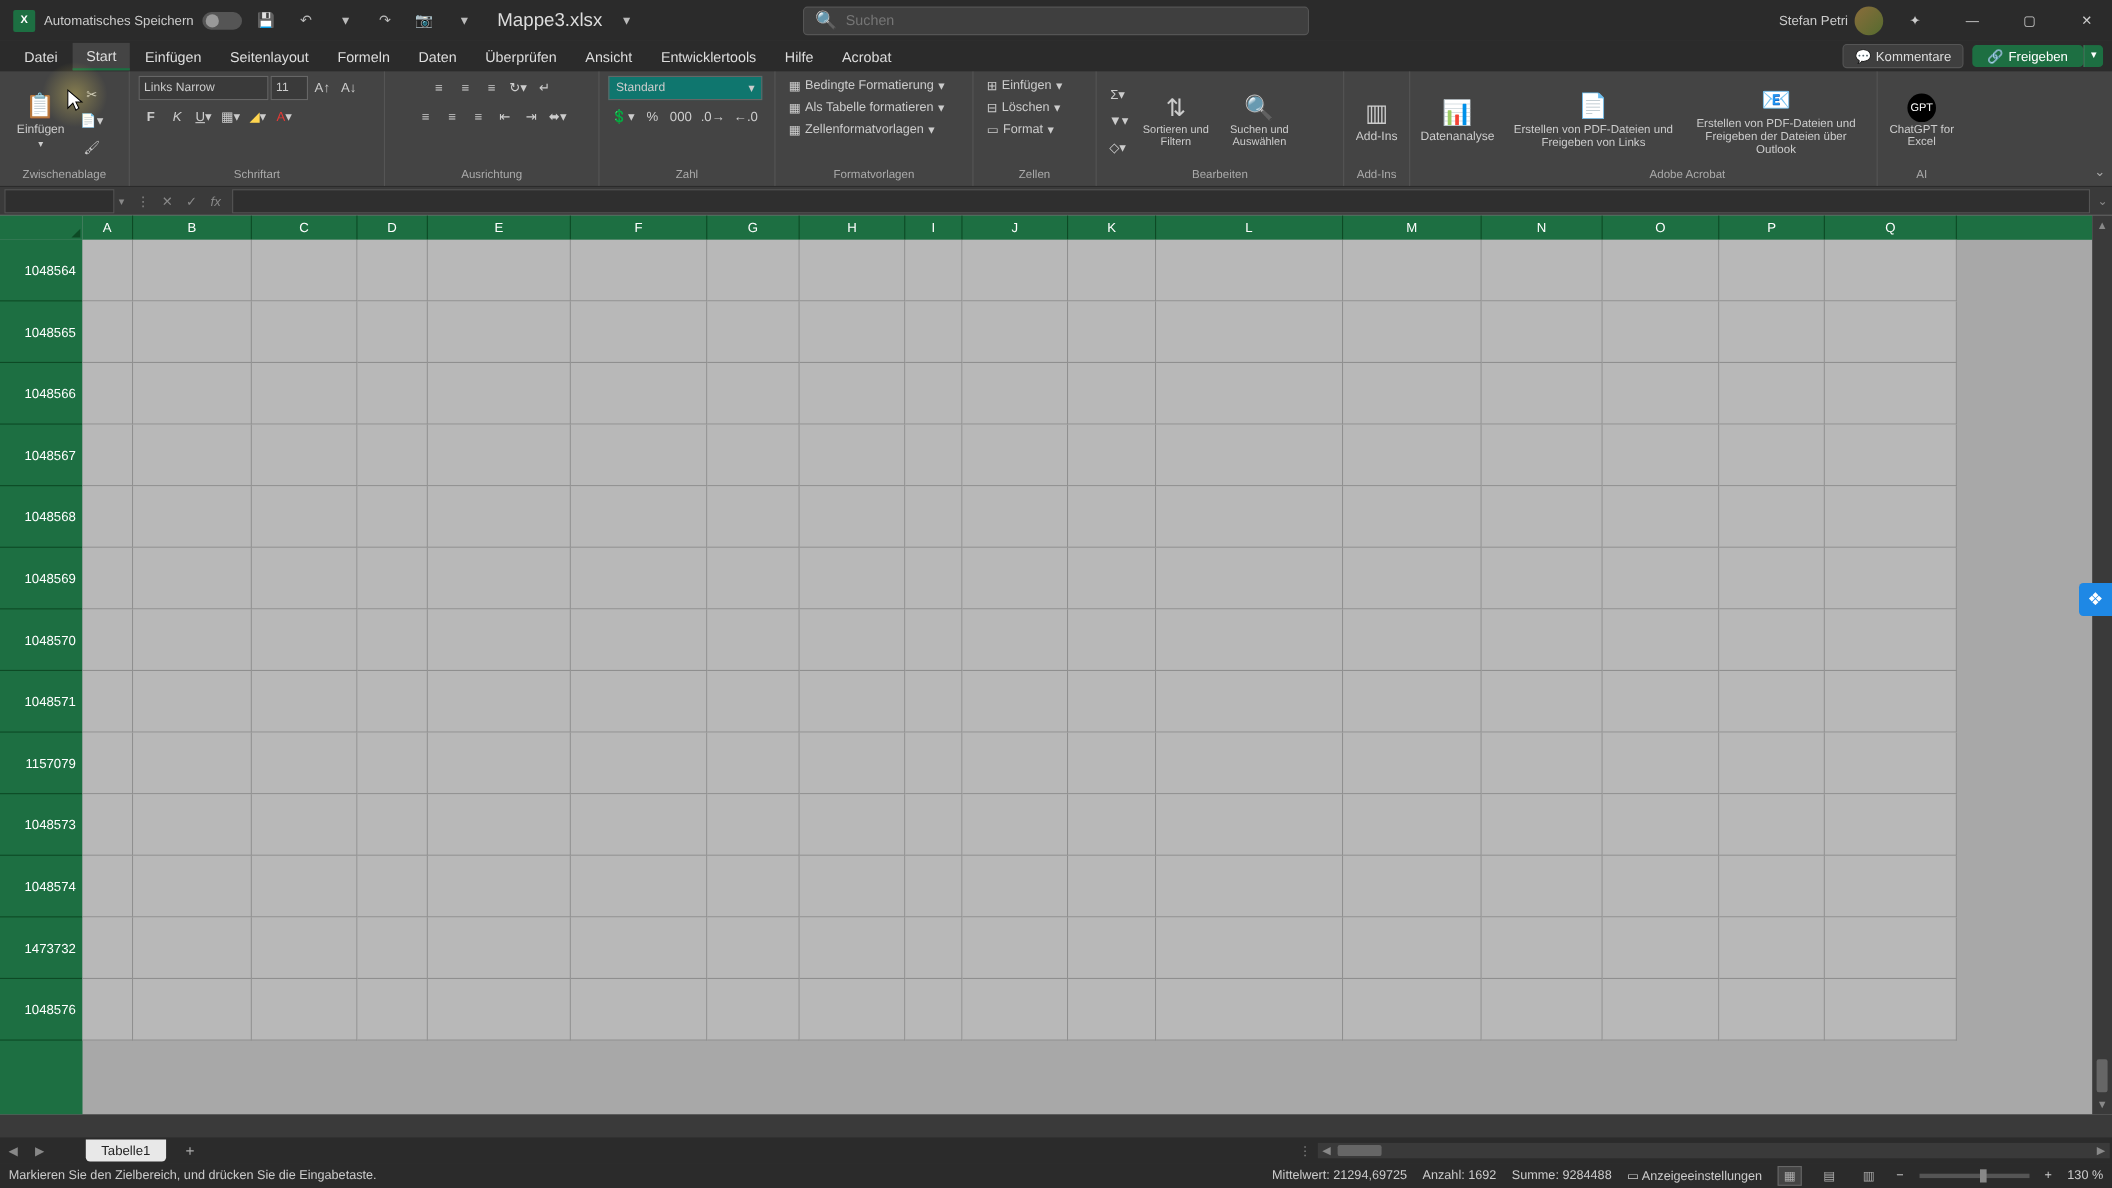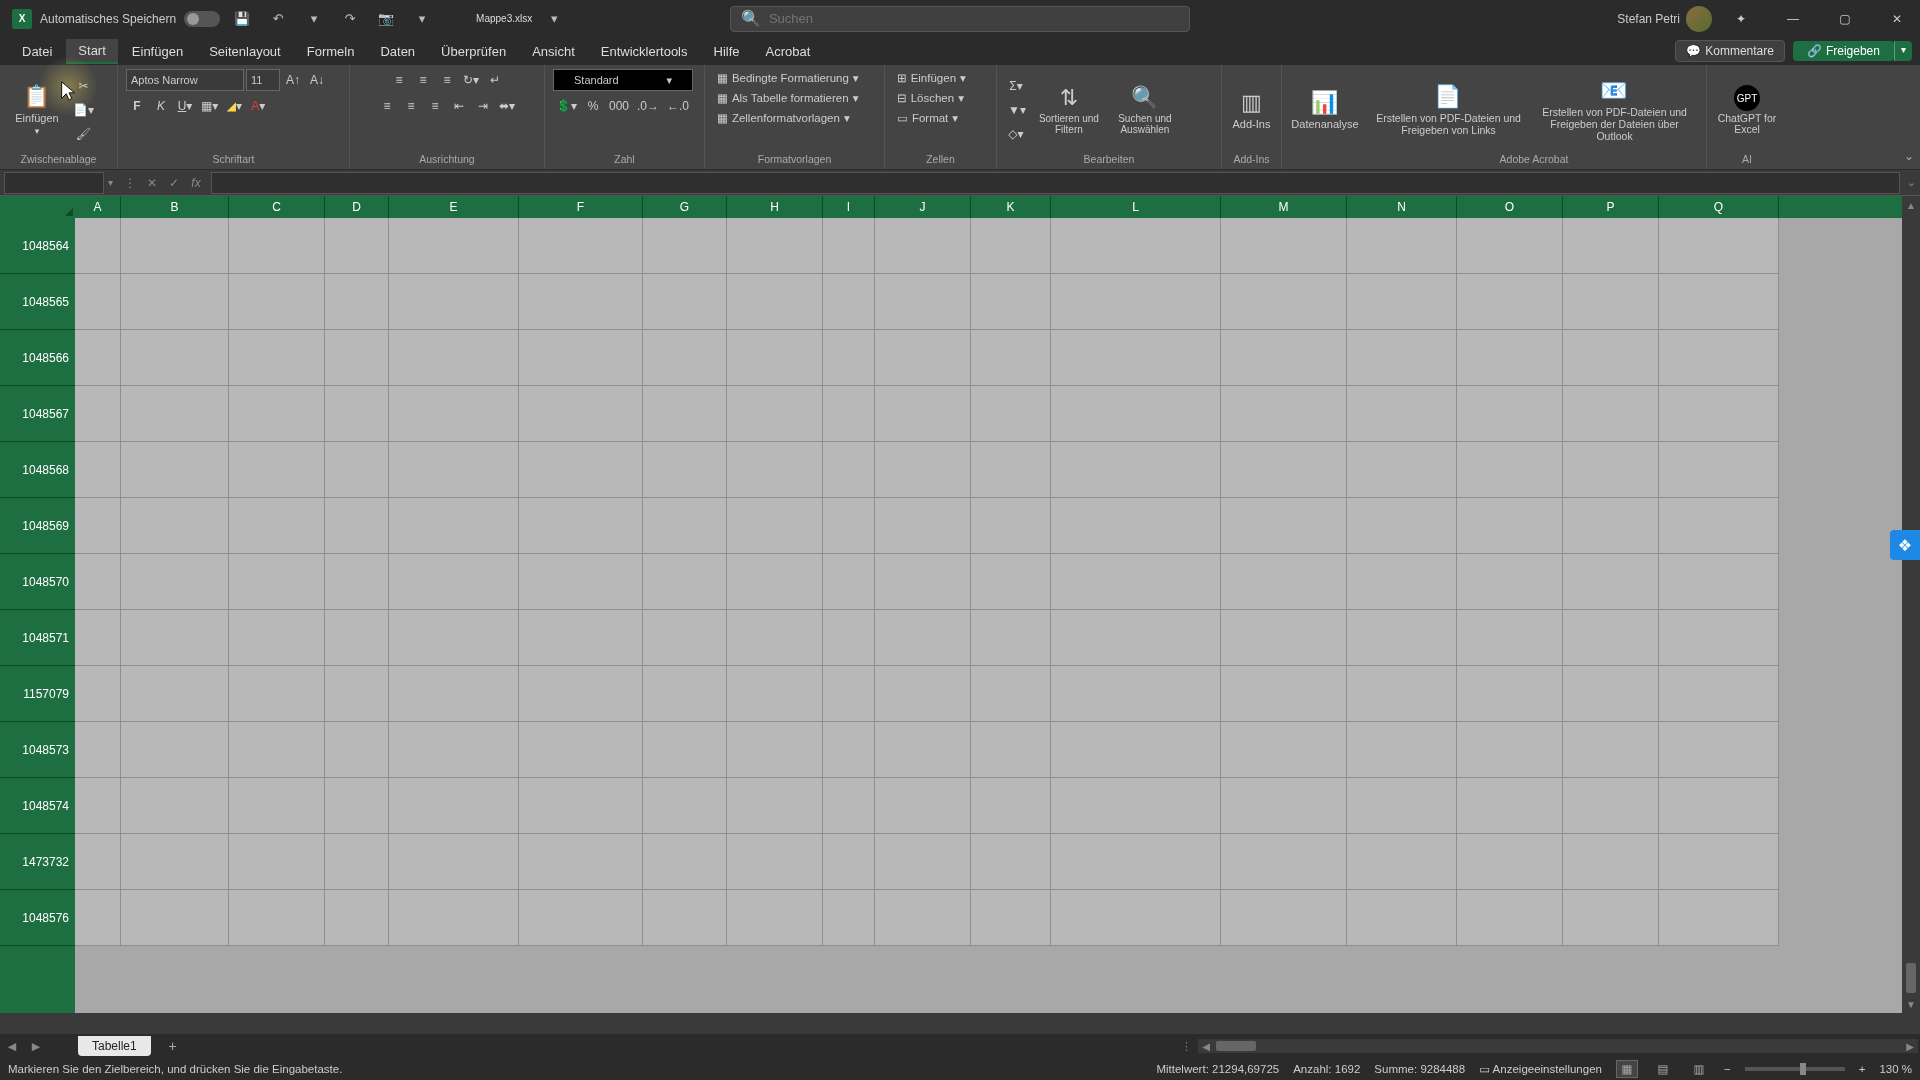--- a/index.html
+++ b/index.html
@@ -6,21 +6,21 @@
 body { width: 1920px; height: 1080px; background: #3a3a3a; color: #e0e0e0; overflow: hidden; position: relative; }
 
 
 .title-bar { height: 37px; background: #2b2b2b; display: flex; align-items: center; position: relative; }
 .title-left { display: flex; align-items: center; gap: 8px; padding-left: 12px; }
 .app-icon { width: 20px; height: 20px; background: #1d6f42; border-radius: 2px; display: flex; align-items: center; justify-content: center; font-size: 10px; color: #fff; font-weight: bold; }
 .autosave { font-size: 12px; color: #ccc; }
 .toggle { width: 36px; height: 16px; background: #555; border-radius: 8px; position: relative; }
 .toggle::after { content: ""; position: absolute; width: 12px; height: 12px; background: #999; border-radius: 50%; top: 2px; left: 3px; }
 .qat-btn { width: 28px; height: 28px; display: flex; align-items: center; justify-content: center; color: #bbb; font-size: 13px; cursor: pointer; }
-.file-name { font-size: 10px; color: #ddd; margin-left: 32px; }
+.file-name { font-size: 17px; color: #ddd; margin-left: 8px; }
 .search-center { position: absolute; left: 50%; transform: translateX(-50%); width: 460px; height: 26px; background: #3f3f3f; border: 1px solid #555; border-radius: 4px; display: flex; align-items: center; padding: 0 10px; gap: 8px; }
 .search-center input { background: transparent; border: none; color: #ccc; font-size: 13px; outline: none; width: 100%; }
 .title-right { position: absolute; right: 0; display: flex; align-items: center; gap: 6px; }
 .user-name { font-size: 12px; color: #ccc; }
 .avatar { width: 26px; height: 26px; border-radius: 50%; background: linear-gradient(135deg,#8a6d3b,#556b2f); }
 .win-btn { width: 46px; height: 36px; display: flex; align-items: center; justify-content: center; color: #ccc; font-size: 12px; }
 
 
 .tabs { height: 28px; background: #2b2b2b; display: flex; align-items: center; padding-left: 10px; gap: 2px; position: relative; }
 .tab { padding: 4px 12px; font-size: 13px; color: #ddd; cursor: pointer; }
@@ -36,21 +36,21 @@
 .ribbon-group { border-right: 1px solid #555; padding: 4px 8px 2px; display: flex; flex-direction: column; justify-content: space-between; position: relative; }
 .group-content { display: flex; align-items: center; gap: 4px; flex: 1; }
 .group-label { font-size: 10.5px; color: #aaa; text-align: center; padding: 2px 0; position: relative; }
 .rb-col { display: flex; flex-direction: column; gap: 2px; align-items: center; }
 .rb-row { display: flex; gap: 2px; align-items: center; }
 .rb-btn { min-width: 22px; height: 22px; display: flex; align-items: center; justify-content: center; color: #ccc; font-size: 12px; cursor: pointer; border-radius: 2px; padding: 0 3px; }
 .rb-large { width: 58px; display: flex; flex-direction: column; align-items: center; gap: 2px; font-size: 11px; color: #ccc; text-align: center; padding: 4px 2px; cursor: pointer; }
 .rb-large .ic { font-size: 22px; }
 .rb-med { display: flex; align-items: center; gap: 4px; font-size: 11.5px; color: #ccc; padding: 2px 4px; cursor: pointer; white-space: nowrap; }
 .font-combo { background: #3a3a3a; border: 1px solid #666; height: 22px; font-size: 11px; color: #ccc; padding: 0 4px; display: flex; align-items: center; }
-.num-combo { background: #000000; border: 1px solid #666; height: 22px; width: 140px; font-size: 11px; color: #ccc; padding: 0 20px; display: flex; align-items: center; justify-content: space-between; }
+.num-combo { background: #0f766e; border: 1px solid #666; height: 22px; width: 140px; font-size: 11px; color: #ccc; padding: 0 6px; display: flex; align-items: center; justify-content: space-between; }
 .ribbon-collapse { position: absolute; right: 6px; bottom: 6px; color: #aaa; font-size: 12px; }
 
 
 .formula-row { height: 26px; background: #3a3a3a; border-bottom: 1px solid #555; display: flex; align-items: center; position: relative; }
 .name-box { width: 100px; height: 22px; background: #2f2f2f; border: 1px solid #555; margin-left: 4px; color: #ccc; font-size: 12px; padding: 0 4px; }
 .fb-btns { display: flex; margin-left: 6px; }
 .fb-btn { width: 22px; height: 22px; display: flex; align-items: center; justify-content: center; color: #888; font-size: 12px; }
 .formula-input { flex: 1; height: 22px; background: #2f2f2f; border: 1px solid #555; margin-left: 4px; margin-right: 20px; color: #ccc; padding: 0 4px; }
 .fb-expand { position: absolute; right: 4px; color: #888; font-size: 11px; }
 
@@ -161,21 +161,21 @@
         <div class="rb-btn">🖌</div>
       </div>
     </div>
     <div class="group-label">Zwischenablage</div>
   </div>
 
   <div class="ribbon-group" style="width:232px">
     <div class="group-content" style="flex-direction:column;align-items:stretch;gap:4px;">
       <div class="rb-row">
         <div class="font-combo" style="width:118px">
-            <span>Aptos Narrow</span>
+            <span>Links Narrow</span>
           </div>
         <div class="font-combo" style="width:34px">
             <span>11</span>
           </div>
         <div class="rb-btn">A↑</div>
         <div class="rb-btn">A↓</div>
       </div>
       <div class="rb-row">
         <div class="rb-btn">
             <b>F</b>

